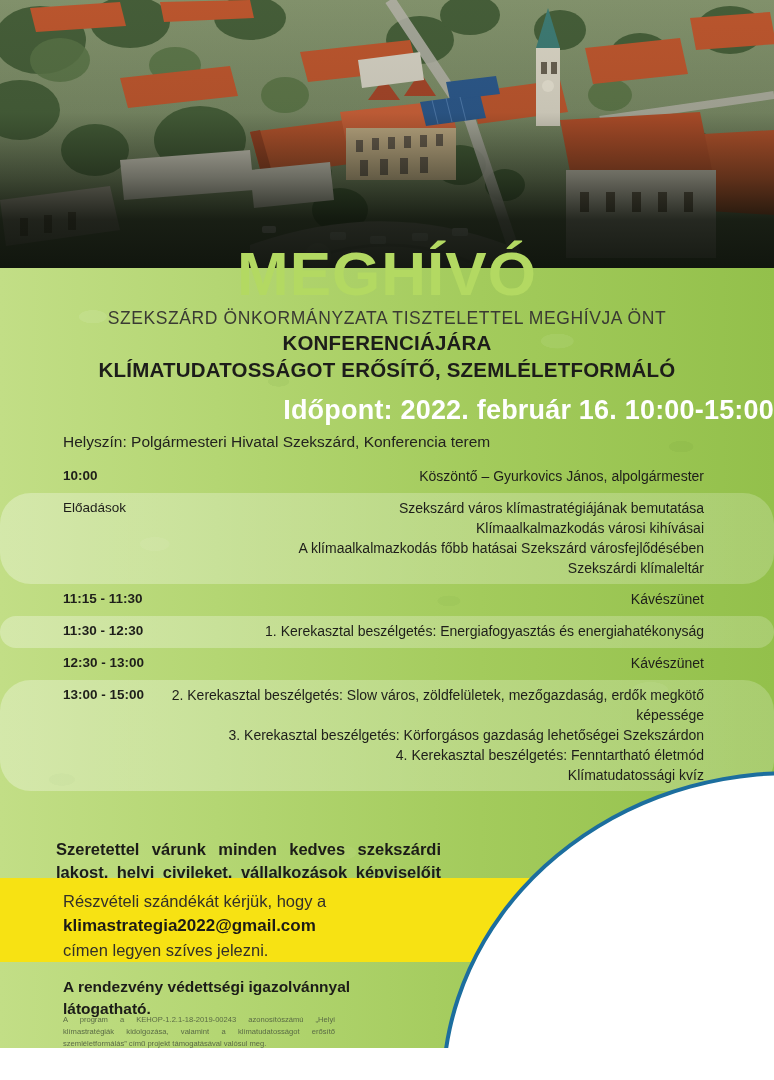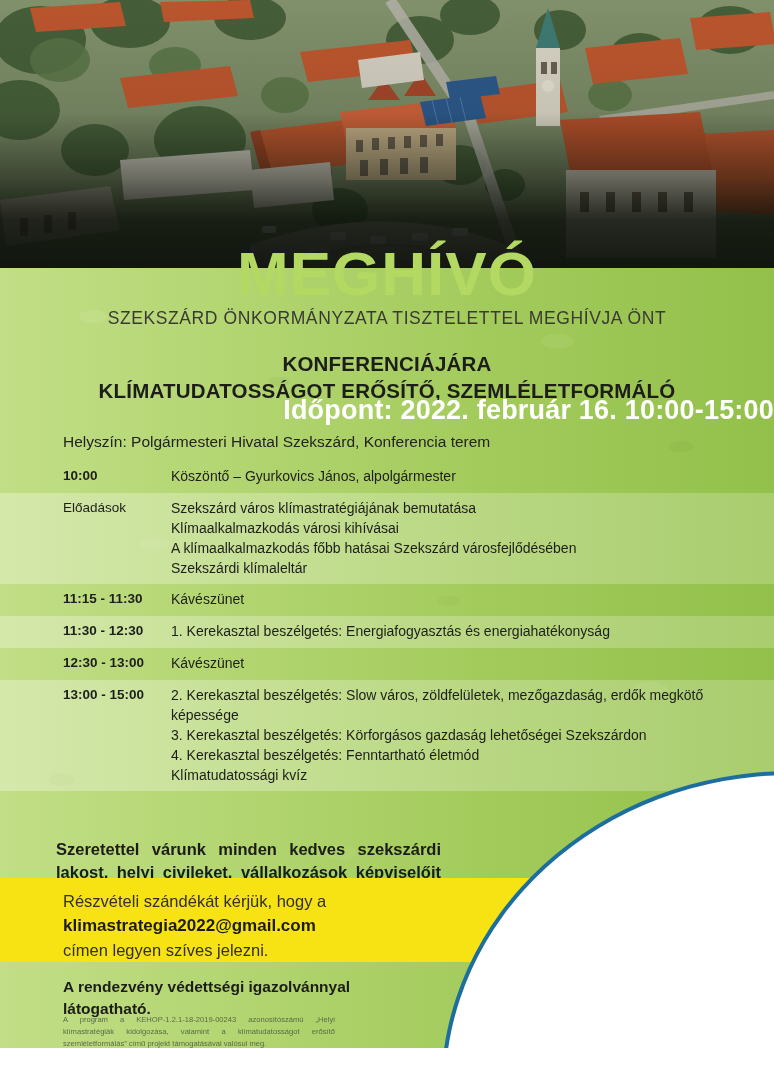--- a/index.html
+++ b/index.html
@@ -89,21 +89,21 @@
     position: absolute;
     left: 0; top: 40px;
     width: 774px;
     text-align: center;
     color: #2a2a26;
   }
   .sub-line1 {
     font-size: 17.5px;
     letter-spacing: .6px;
     color: #3a3a33;
-    margin-bottom: 21px;
+    margin-bottom: 0;
   }
   .sub-line2 {
     font-size: 20.5px;
     font-weight: bold;
     letter-spacing: .2px;
     line-height: 1.33;
     color: #1d1d1a;
   }
 
   .idopont {
@@ -135,37 +135,39 @@
     display: flex;
     align-items: flex-start;
     padding: 6px 0 6px 0;
     box-sizing: border-box;
   }
   .srow.alt {
     background: linear-gradient(to right,
         rgba(255,255,255,.30) 0%,
         rgba(255,255,255,.26) 40%,
         rgba(255,255,255,.20) 100%);
+    border-radius: 31px;
   }
   .stime {
     width: 108px;
     flex: 0 0 108px;
     margin-left: 63px;
     font-size: 13.5px;
     font-weight: bold;
     color: #1e1e1a;
     padding-top: 1px;
   }
   .stime.light { font-weight: normal; }
   .sdesc {
     flex: 1 1 auto;
     padding-right: 70px;
     font-size: 14px;
     color: #1e1e1a;
     line-height: 1.42;
+    text-align: right;
   }
   .sdesc .ind { display: block; }
 
   
   .welcome {
     position: absolute;
     left: 56px; top: 538px;
     width: 385px;
     font-size: 16.5px;
     font-weight: bold;

